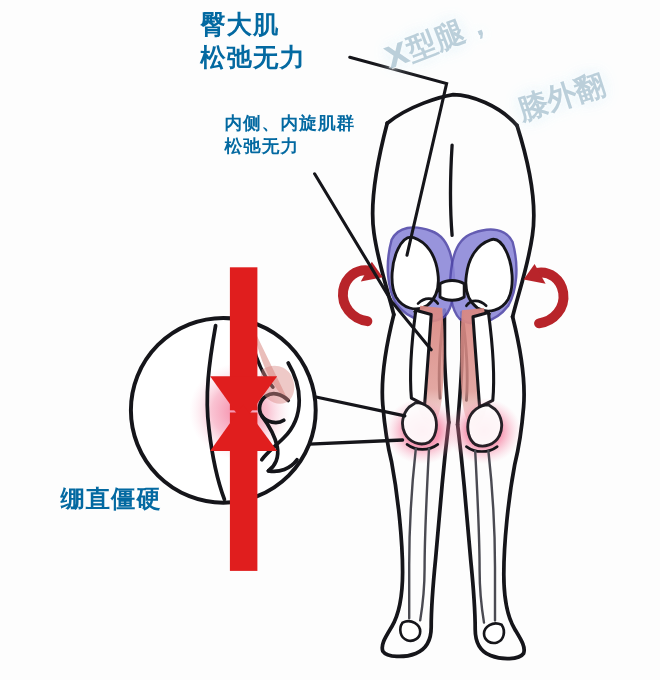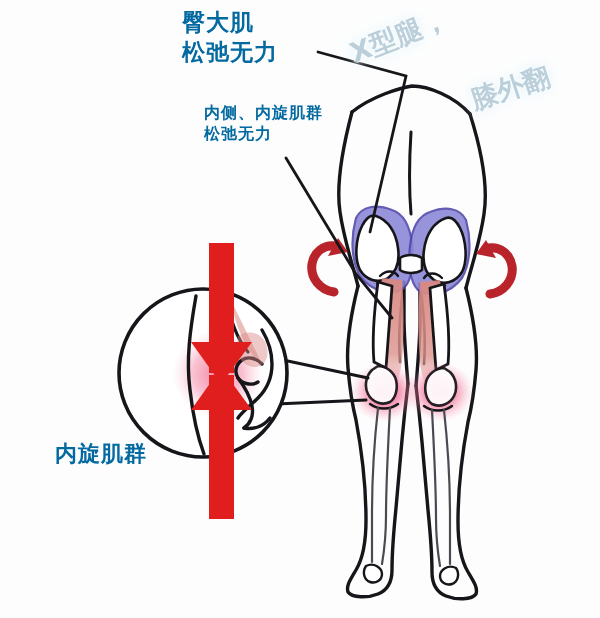--- a/index.html
+++ b/index.html
@@ -214,15 +214,15 @@
     <span class="l2">松弛无力</span>
   </div>
 
   <div class="lbl" id="label-adductor">
     <span>内侧、内旋肌群</span>
     <span class="l2">松弛无力</span>
   </div>
 
 
 
-  <div class="lbl" id="label-wear">内旋肌群</div>
+  <div class="lbl" id="label-wear">绷直僵硬</div>
 
 </div>
 
 </body></html>

